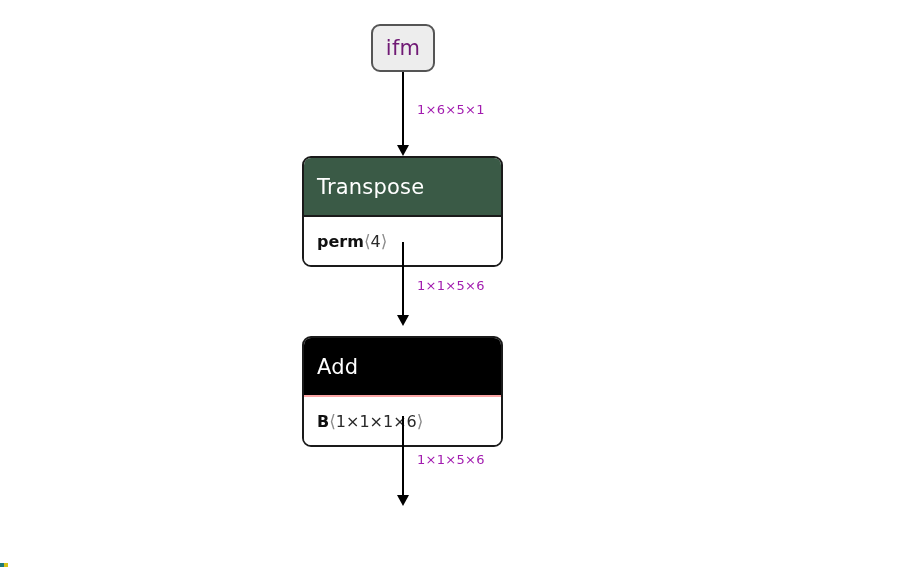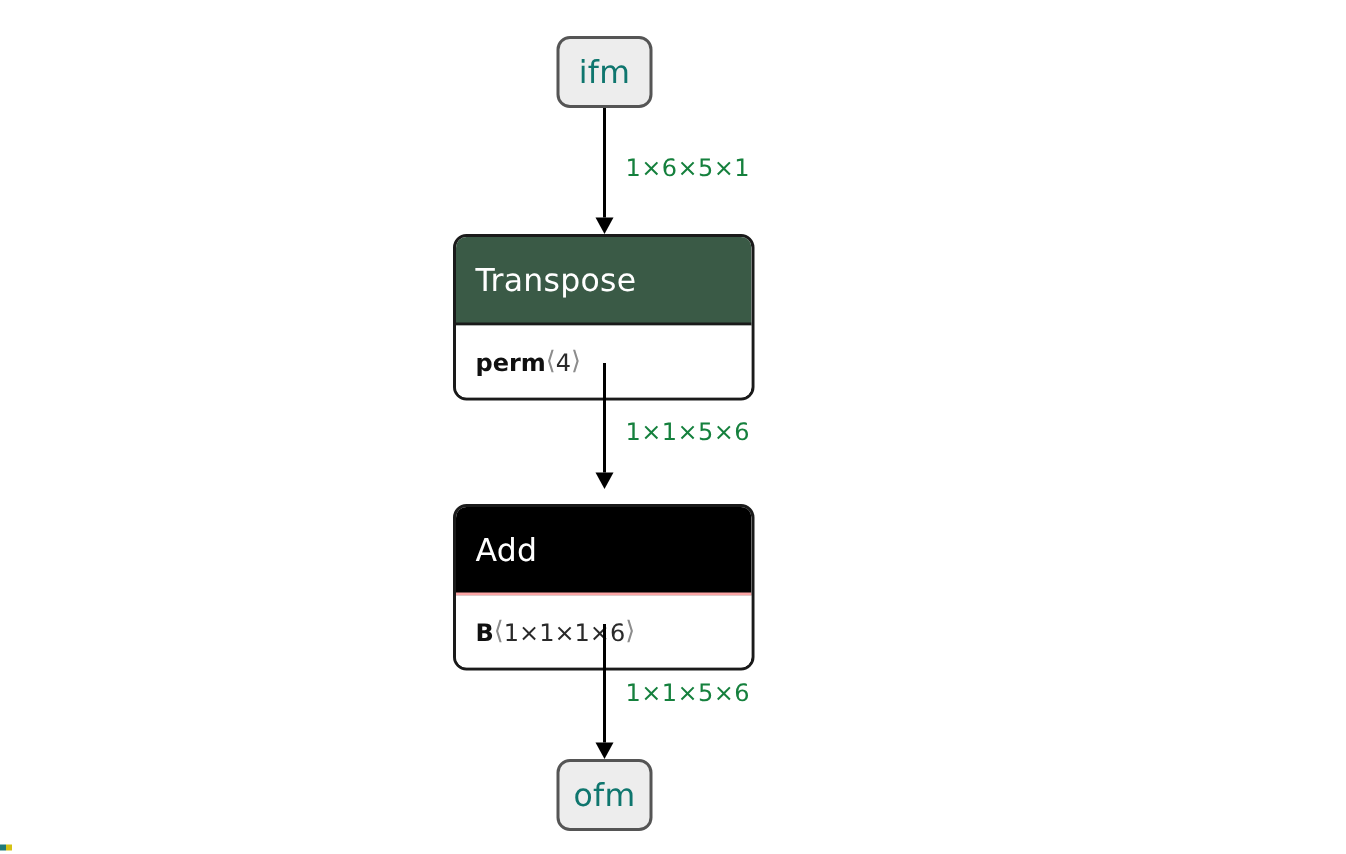--- a/index.html
+++ b/index.html
@@ -27,21 +27,21 @@
   .term-node {
     position: absolute;
     box-sizing: border-box;
     background: #ededed;
     border: 2px solid #555555;
     border-radius: 9px;
     display: flex;
     align-items: center;
     justify-content: center;
     font-size: 21px;
-    color: #0f766e;
+    color: #701a75;
     letter-spacing: 0.2px;
     text-align: right;
   }
   #node-ifm { left: 371px; top: 24px;  width: 64px; height: 48px; }
   #node-ofm { left: 371px; top: 506px; width: 64px; height: 48px; }
 
   
   .op-node {
     position: absolute;
     box-sizing: border-box;
@@ -98,22 +98,22 @@
   }
   #edge1-line { top: 72px;  height: 73px; }
   #edge1-head { left: 397px; top: 145px; }
   #edge2-line { top: 242px; height: 73px; }
   #edge2-head { left: 397px; top: 315px; }
   #edge3-line { top: 416px; height: 79px; }
   #edge3-head { left: 397px; top: 495px; }
 
   .edge-label {
     position: absolute;
-    font-size: 16px;
-    color: #15803d;
+    font-size: 13px;
+    color: #a21caf;
     white-space: nowrap;
     letter-spacing: 0.3px;
   }
   #edge1-label { left: 417px; top: 102px; }
   #edge2-label { left: 417px; top: 278px; }
   #edge3-label { left: 417px; top: 452px; }
 
   
   #corner-artifact {
     position: absolute;
@@ -162,19 +162,16 @@
         <span class="brk">⟨</span>
         <span class="pval">1×1×1×6</span>
         <span class="brk">⟩</span>
     </div>
   </div>
 
   <div class="edge-line" id="edge3-line"></div>
   <div class="edge-head" id="edge3-head"></div>
   <div class="edge-label" id="edge3-label">1×1×5×6</div>
 
-  <div class="term-node" id="node-ofm">
-    <span>ofm</span>
-  </div>
 
   <div id="corner-artifact"></div>
 
 </div>
 
 </body></html>

